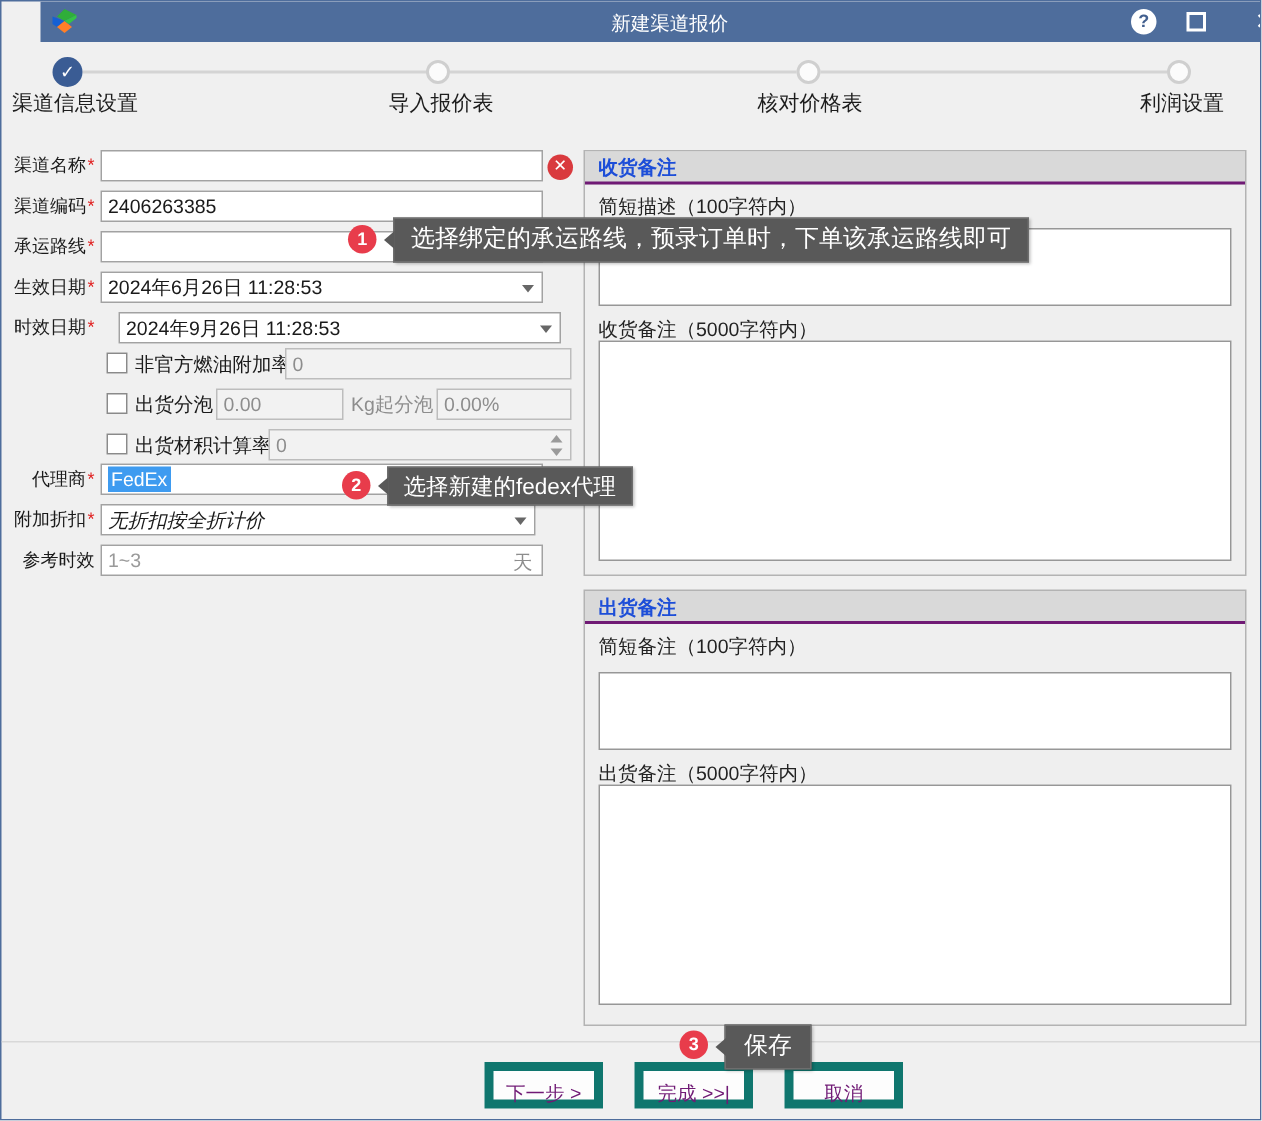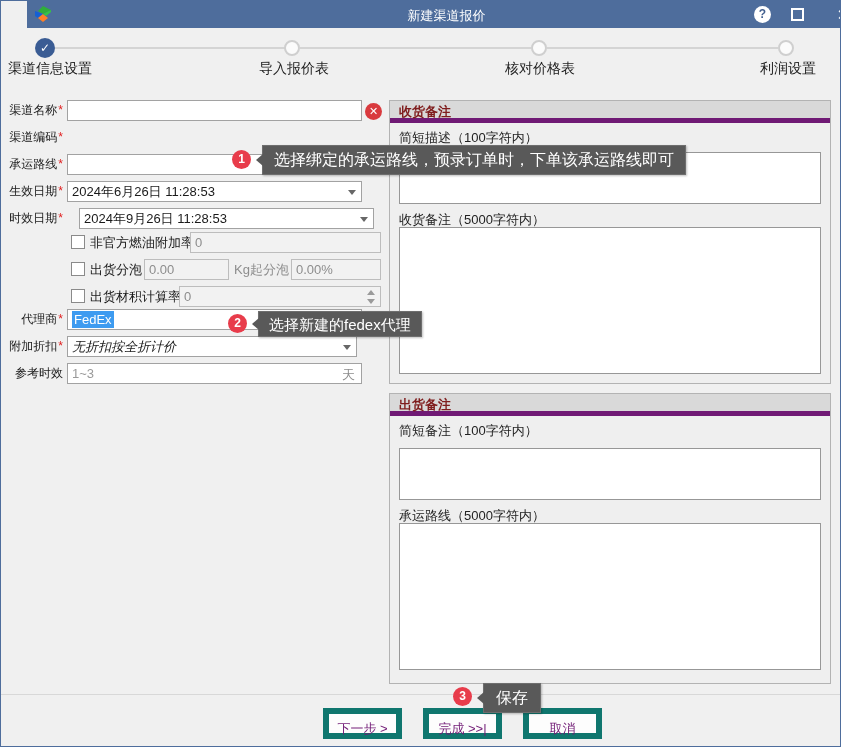--- a/index.html
+++ b/index.html
@@ -33,21 +33,21 @@
   .cb-label { position:absolute; font-size:13px; color:#1a1a1a; line-height:21px; white-space:nowrap; }
   .cb-label.gray { color:#8d8d8d; }
   .spinner { position:absolute; right:4px; top:3px; width:9px; height:15px; }
   .spin-up { width:0; height:0; border-left:4px solid transparent; border-right:4px solid transparent; border-bottom:5px solid #9a9a9a; margin-bottom:4px; }
   .spin-down { width:0; height:0; border-left:4px solid transparent; border-right:4px solid transparent; border-top:5px solid #9a9a9a; }
   .selection { background:#3e9bf0; color:#fff; padding:1px 2px; }
   .suffix { position:absolute; right:6px; top:0; line-height:21px; color:#8d8d8d; font-size:13px; }
 
   
   .groupbox { position:absolute; left:388px; width:442px; border:1px solid #b3b3b3; background:#efefef; }
-  .group-header { height:22px; background:#d9d9d9; border-bottom:5px solid #701a75; font-size:13px; font-weight:bold; color:#7f1d1d; line-height:22px; padding-left:9px; }
+  .group-header { height:22px; background:#d9d9d9; border-bottom:2px solid #701a75; font-size:13px; font-weight:bold; color:#1d4ed8; line-height:22px; padding-left:9px; }
   .group-label { position:absolute; left:9px; font-size:13px; color:#222; white-space:nowrap; }
   .gtextarea { position:absolute; left:9px; width:422px; border:1px solid #979797; background:#fff; resize:none; font-family:inherit; font-size:13px; padding:2px 4px; outline:none; }
 
   
   .error-icon { position:absolute; left:364px; top:102px; width:17px; height:17px; border-radius:50%; background:#d93a3e; color:#fff; font-size:11px; font-weight:bold; text-align:center; line-height:17px; z-index:5; }
 
   
   .badge { position:absolute; width:19px; height:19px; border-radius:50%; background:#e83c4b; color:#fff; font-size:12px; font-weight:bold; text-align:center; line-height:19px; z-index:9; }
   .tipbox { position:absolute; background:#595959; border:1px solid #6e6e6e; color:#fff; white-space:nowrap; z-index:8; box-shadow:1px 1px 2px rgba(0,0,0,.25); }
   .tipbox::before { content:""; position:absolute; left:-7px; top:50%; margin-top:-6px; width:0; height:0; border-top:6px solid transparent; border-bottom:6px solid transparent; border-right:7px solid #595959; }
@@ -88,20 +88,21 @@
   <div class="step-label" style="left:49px;">渠道信息设置</div>
   <div class="step-label" style="left:293px;">导入报价表</div>
   <div class="step-label" style="left:539px;">核对价格表</div>
   <div class="step-label" style="left:787px;">利润设置</div>
 
   <div class="flabel" style="top:99px;"><span>渠道名称</span><span class="req">*</span></div>
   <input class="tinput" style="left: 66px; top: 99px; width: 295px;" value="">
   <div class="error-icon">✕</div>
 
   <div class="flabel" style="top:126px;"><span>渠道编码</span><span class="req">*</span></div>
+  <input class="tinput" style="left: 66px; top: 126px; width: 295px;" value="2406263385">
 
   <div class="flabel" style="top:153px;"><span>承运路线</span><span class="req">*</span></div>
   <input class="tinput" style="left: 66px; top: 153px; width: 295px;" value="">
 
   <div class="flabel" style="top:180px;"><span>生效日期</span><span class="req">*</span></div>
   <div class="combo" style="left:66px; top:180px; width:295px;"><span>2024年6月26日 11:28:53</span><span class="combo-arrow"></span></div>
 
   <div class="flabel" style="top:207px;"><span>时效日期</span><span class="req">*</span></div>
   <div class="combo" style="left:66px; top:207px; width:295px;margin-left:12px;"><span>2024年9月26日 11:28:53</span><span class="combo-arrow"></span></div>
 
@@ -138,21 +139,21 @@
     <div class="group-label" style="top:28px;">简短描述（100字符内）</div>
     <textarea class="gtextarea" style="top: 51px; height: 52px;"></textarea>
     <div class="group-label" style="top:110px;">收货备注（5000字符内）</div>
     <textarea class="gtextarea" style="top: 126px; height: 147px;"></textarea>
   </div>
 
   <div class="groupbox" style="top:392px; height:291px;">
     <div class="group-header">出货备注</div>
     <div class="group-label" style="top:28px;">简短备注（100字符内）</div>
     <textarea class="gtextarea" style="top: 54px; height: 52px;"></textarea>
-    <div class="group-label" style="top:113px;">承运路线（5000字符内）</div>
+    <div class="group-label" style="top:113px;">出货备注（5000字符内）</div>
     <textarea class="gtextarea" style="top: 129px; height: 147px;"></textarea>
   </div>
 
   <div class="badge" style="left:231px; top:149px;">1</div>
   <div class="tipbox tip1">选择绑定的承运路线，预录订单时，下单该承运路线即可</div>
 
   <div class="badge" style="left:227px; top:313px;">2</div>
   <div class="tipbox tip2">选择新建的fedex代理</div>
 
   <div class="badge" style="left:452px; top:686px;">3</div>

